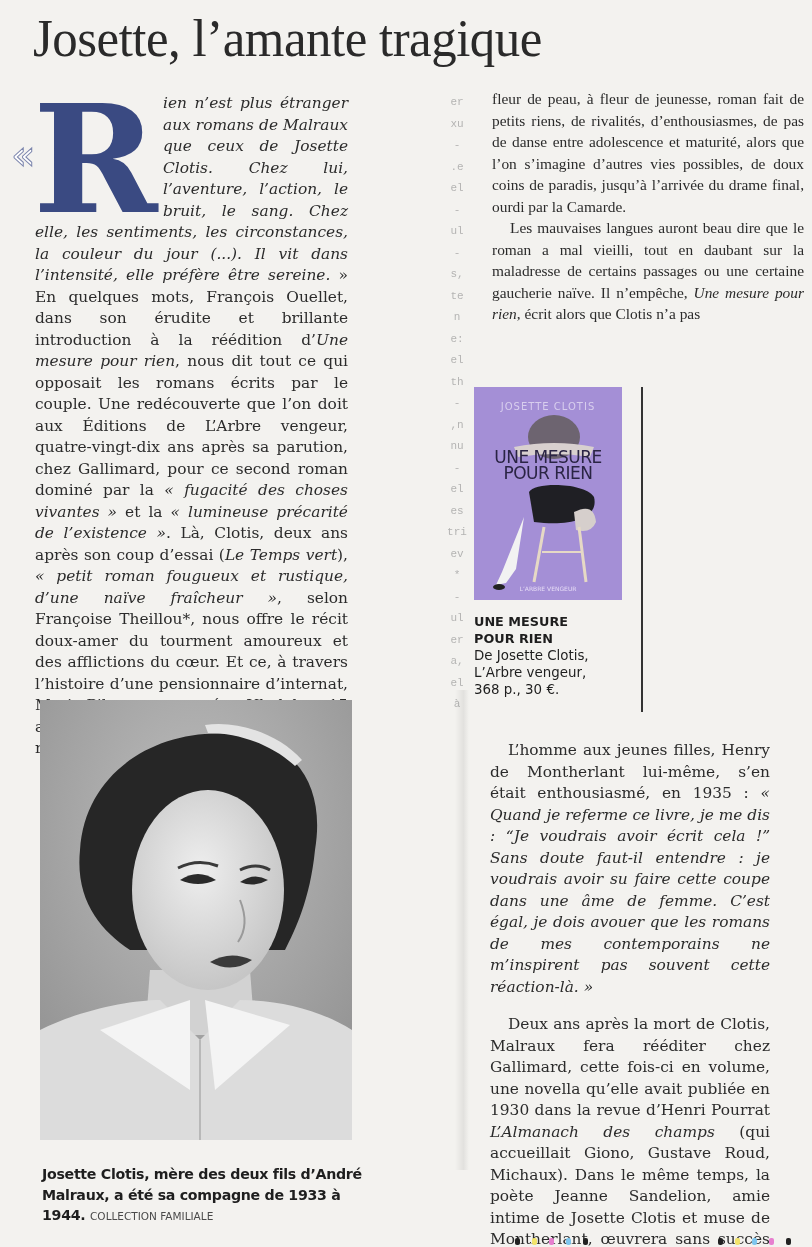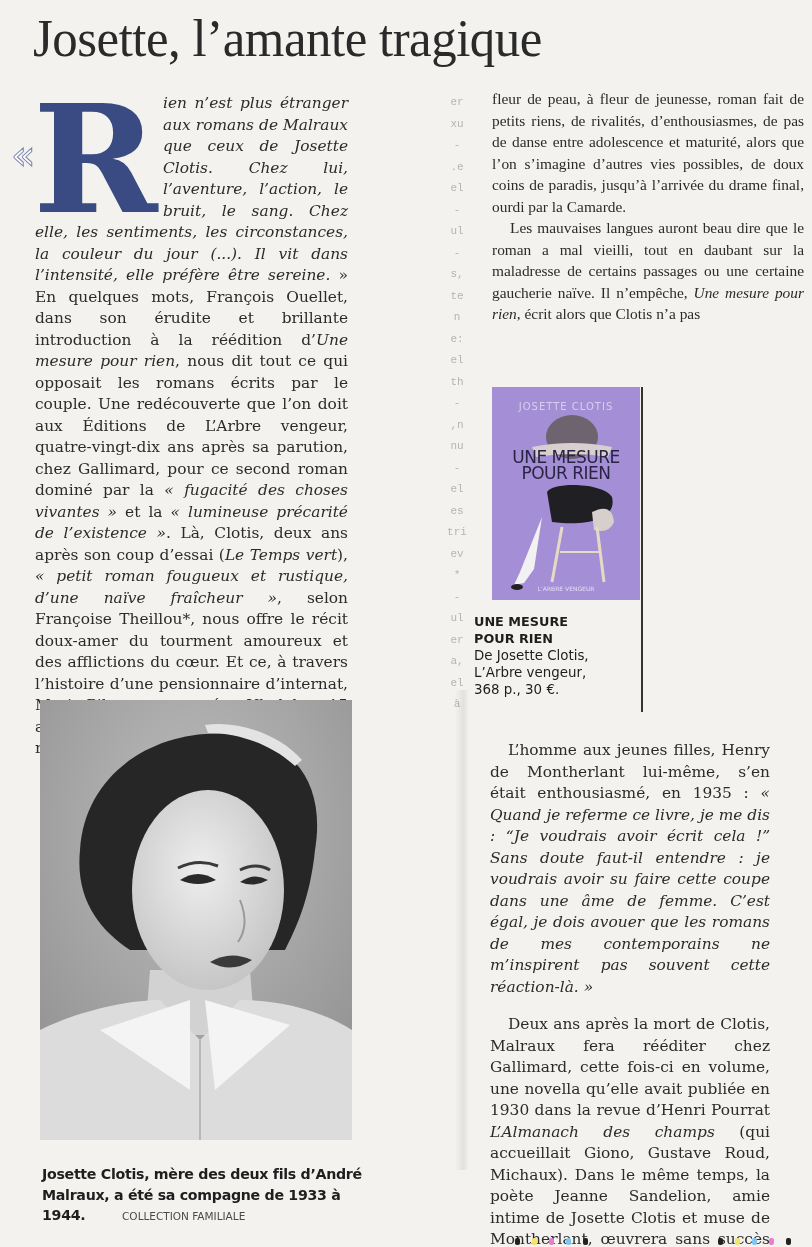--- a/index.html
+++ b/index.html
@@ -37,21 +37,21 @@
     }
     .it { font-style: italic; }
     .indent { text-indent: 18px; }
     .bleed {
       position: absolute; left: 446px; top: 92px; width: 22px;
       font-size: 11px; line-height: 21.5px; color: #9a9a9a;
       font-family: Liberation Mono, monospace; text-align: center; opacity: 0.7;
     }
     .bleed span { display: block; }
     .book-cover {
-      position: absolute; left: 492px; top: 387px; width: 148px; height: 213px;
+      position: absolute; left: 474px; top: 387px; width: 148px; height: 213px;
       background: #a48fd6; overflow: hidden;
     }
     .cover-author {
       position: absolute; top: 14px; width: 100%; text-align: center;
       font-family: "DejaVu Sans", sans-serif; font-size: 10px;
       letter-spacing: 1px; color: #d8ceee;
     }
     .cover-title {
       position: absolute; top: 62px; width: 100%; text-align: center;
       font-family: "DejaVu Sans", sans-serif; font-size: 17px; line-height: 16px;
@@ -80,21 +80,21 @@
     .footnote { font-size: 15px; line-height: 21px; margin-top: 1px !important; text-align: left !important; }
     .photo {
       position: absolute; left: 40px; top: 700px; width: 312px; height: 440px;
       background: #a9a9a9; overflow: hidden;
     }
     .photo-caption {
       position: absolute; left: 42px; top: 1164px; width: 320px;
       font-family: "DejaVu Sans", sans-serif; font-weight: bold;
       font-size: 14.2px; line-height: 20.5px; color: #1e1e1e; letter-spacing: -0.3px;
     }
-    .photo-credit { font-weight: normal; font-size: 10.5px; color: #4a4a4a; letter-spacing: 0; margin-left: 32px; }
+    .photo-credit { font-weight: normal; font-size: 10.5px; color: #4a4a4a; letter-spacing: 0; }
     .gutter-shade {
       position: absolute; left: 455px; top: 690px; width: 14px; height: 480px;
       background: linear-gradient(to right, rgba(0,0,0,0) 0%, rgba(0,0,0,0.07) 60%, rgba(0,0,0,0) 100%);
     }
     .reg-marks { position: absolute; top: 1238px; height: 9px; display: flex; gap: 12px; }
     .reg-marks span { width: 5px; height: 7px; border-radius: 2px; display: block; }
   </style>
 </head>
 <body>
 

